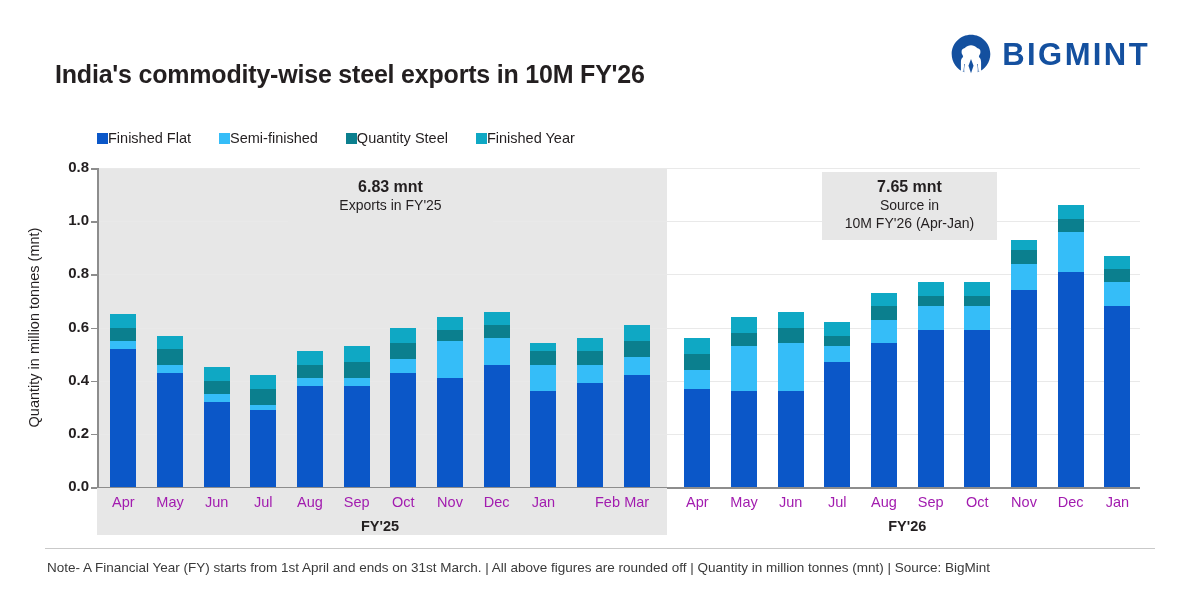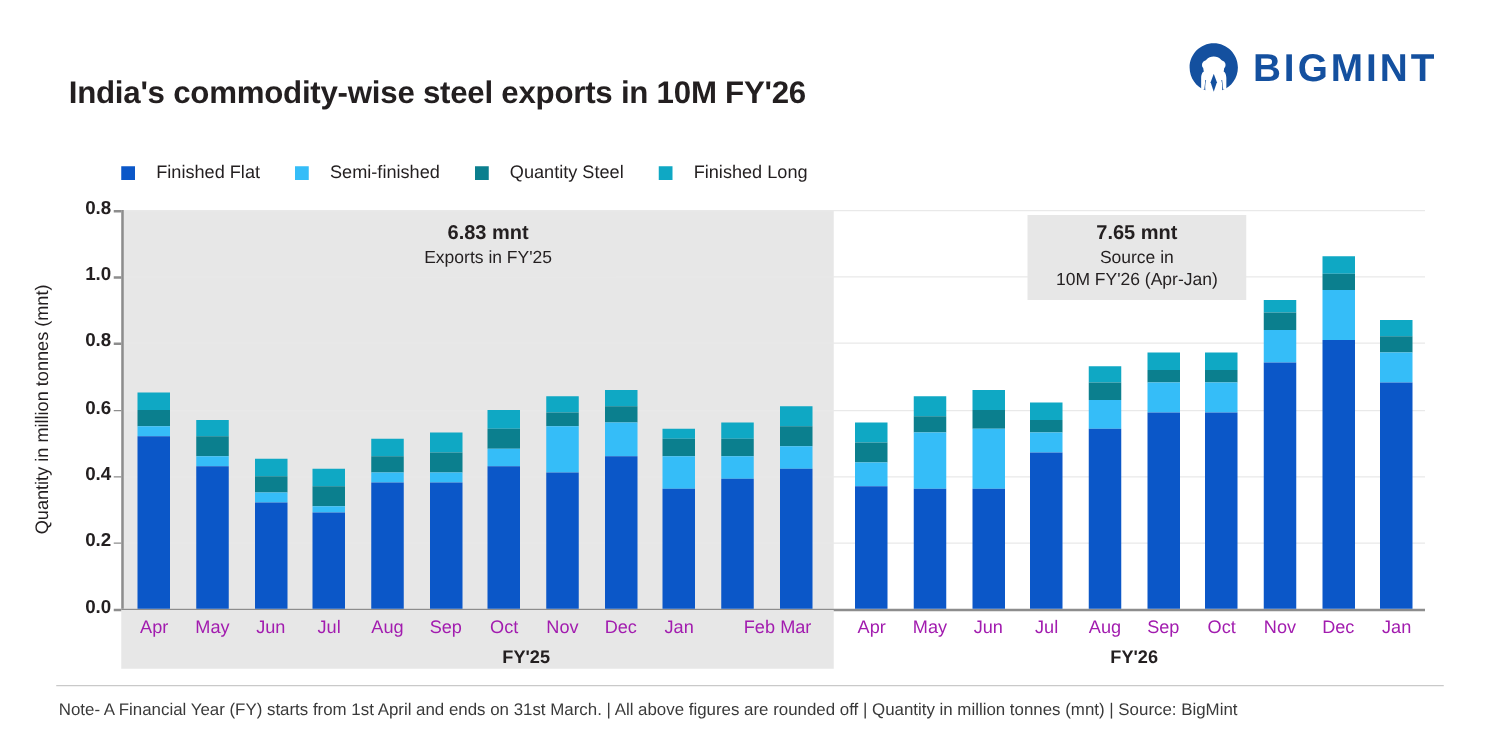--- a/index.html
+++ b/index.html
@@ -18,21 +18,21 @@
     position:absolute; left:55px; top:60px;
     font-size:25px; font-weight:bold; color:#231f20;
     letter-spacing:-0.2px; white-space:nowrap;
   }
   .logo { position:absolute; right:50px; top:33px; display:flex; align-items:center; gap:10px; }
   .logo-mark { width:42px; height:42px; display:block; }
   .logo-text { font-size:31px; font-weight:bold; color:#14509f; letter-spacing:2.4px; line-height:1; }
 
   
   .legend { position:absolute; left:97px; top:130px; display:flex; align-items:center; gap:28px; }
-  .legend-item { display:flex; align-items:center; gap:17px; }
+  .legend-item { display:flex; align-items:center; gap:0; }
   .legend-swatch { width:11px; height:11px; display:block; }
   .legend-label { font-size:14.5px; color:#231f20; white-space:nowrap; }
 
   
   .chart { position:absolute; left:0; top:0; width:1200px; height:600px; }
   .plot {
     position:absolute;
     left:97px; top:168px;
     width:1043px; height:319px;
   }
@@ -123,21 +123,21 @@
     <div class="legend-item">
       <span class="legend-swatch" style="background:#35bdf8"></span>
       <span class="legend-label">Semi-finished</span>
     </div>
     <div class="legend-item">
       <span class="legend-swatch" style="background:#0b7f8e"></span>
       <span class="legend-label">Quantity Steel</span>
     </div>
     <div class="legend-item">
       <span class="legend-swatch" style="background:#0fa8c4"></span>
-      <span class="legend-label">Finished Long</span>
+      <span class="legend-label">Finished Year</span>
     </div>
   </div>
 
   <div class="chart">
 
     <div class="ylabel">Quantity in million tonnes (mnt)</div>
 
     <div id="ytick-host">
         <div class="ytick" style="left: 43px; right: auto; top: 158px;">0.8</div>
         <div class="ytick" style="left: 43px; right: auto; top: 211.167px;">1.0</div>
@@ -333,20 +333,20 @@
         <div class="xlab" style="left: 714px; width: 60px;">May</div>
         <div class="xlab" style="left: 760.667px; width: 60px;">Jun</div>
         <div class="xlab" style="left: 807.333px; width: 60px;">Jul</div>
         <div class="xlab" style="left: 854px; width: 60px;">Aug</div>
         <div class="xlab" style="left: 900.667px; width: 60px;">Sep</div>
         <div class="xlab" style="left: 947.333px; width: 60px;">Oct</div>
         <div class="xlab" style="left: 994px; width: 60px;">Nov</div>
         <div class="xlab" style="left: 1040.67px; width: 60px;">Dec</div>
         <div class="xlab" style="left: 1087.33px; width: 60px;">Jan</div>
       </div>
-    <div class="fy-label" id="fy25-label" style="left: 320px; width: 120px; text-align: right;">FY'25</div>
+    <div class="fy-label" id="fy25-label" style="left: 320px; width: 120px;">FY'25</div>
     <div class="fy-label" id="fy26-label" style="left: 847.333px; width: 120px;">FY'26</div>
   </div>
 
   <div class="footer-rule"></div>
   <div class="footnote">Note- A Financial Year (FY) starts from 1st April and ends on 31st March. | All above figures are rounded off | Quantity in million tonnes (mnt) | Source: BigMint</div>
 
 </div>
 
 </body></html>

